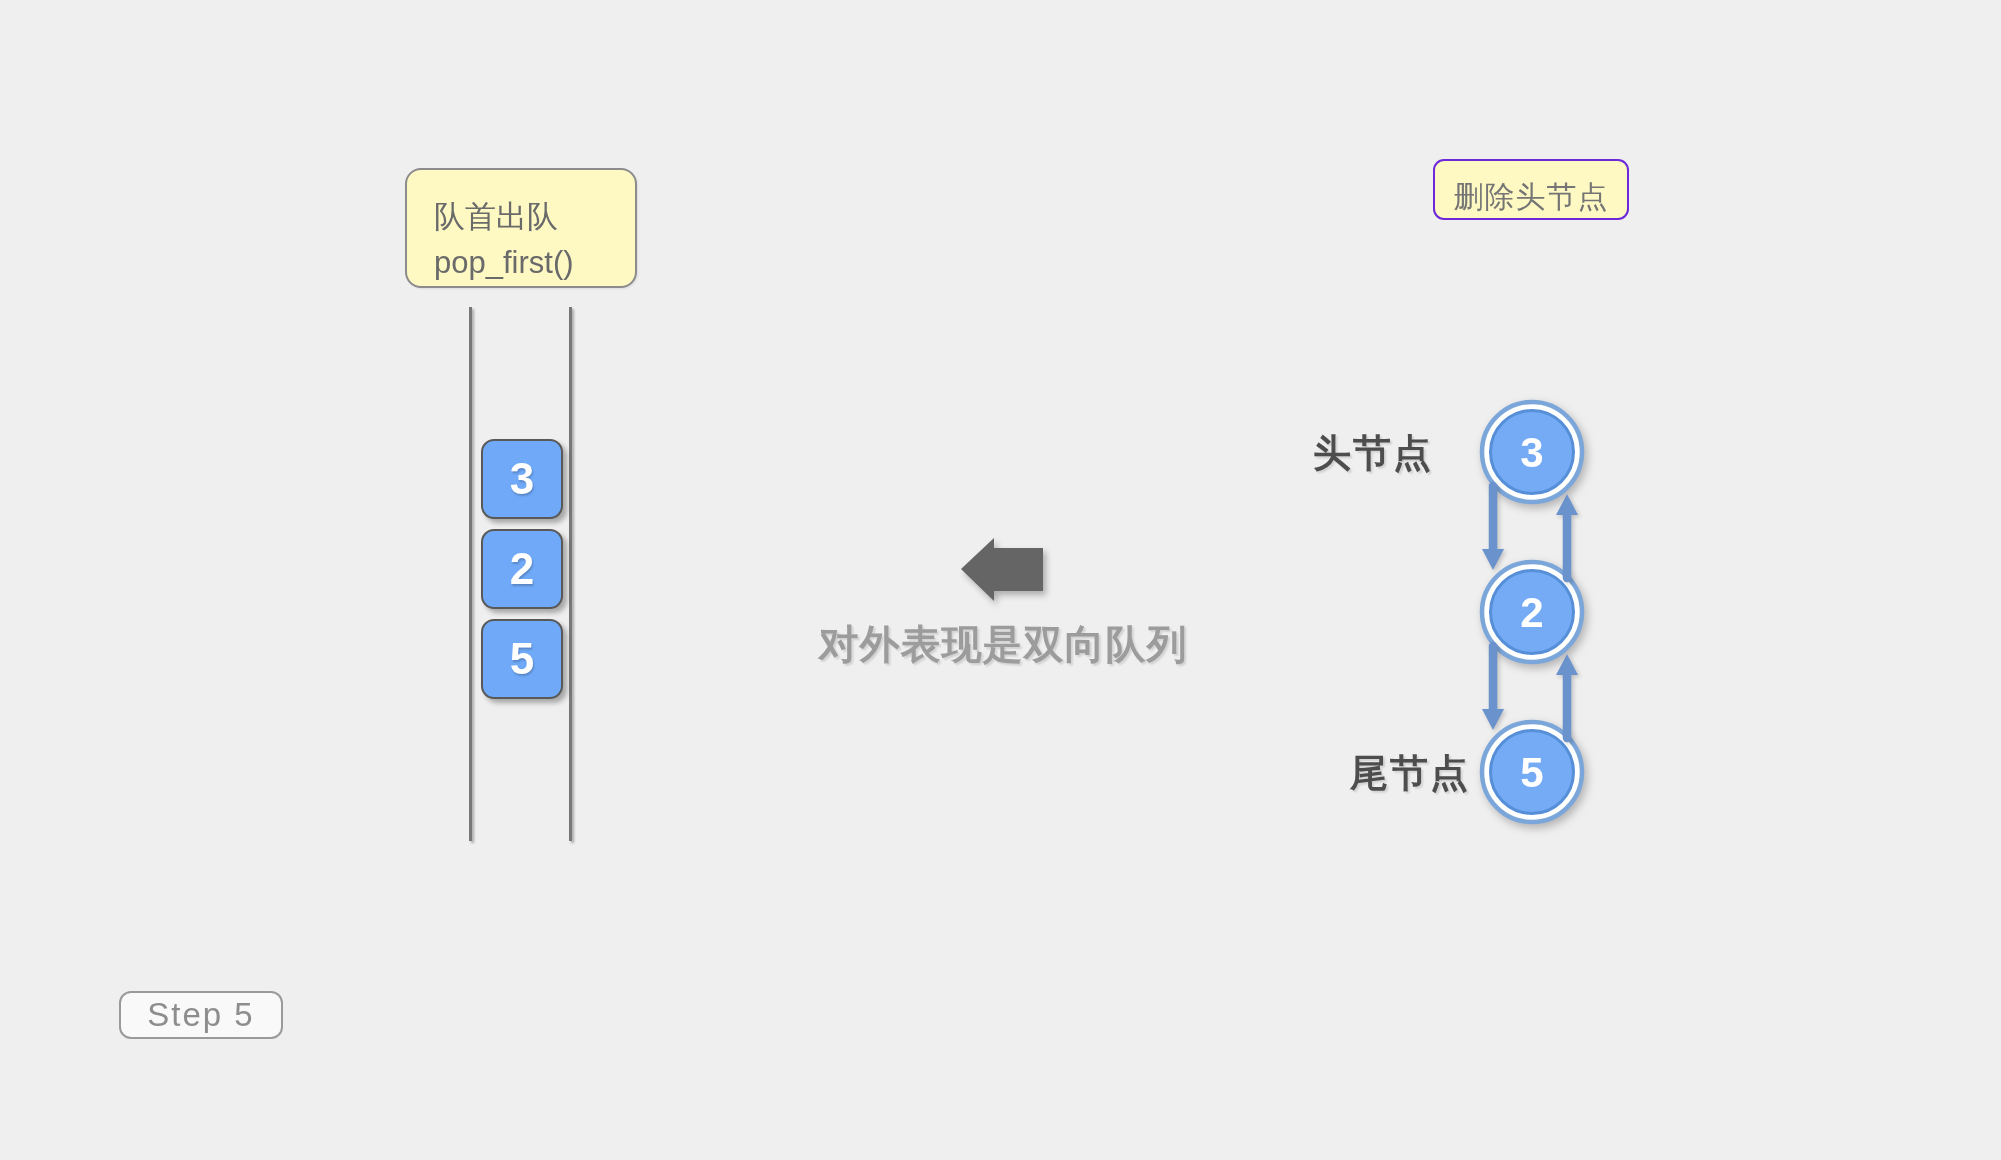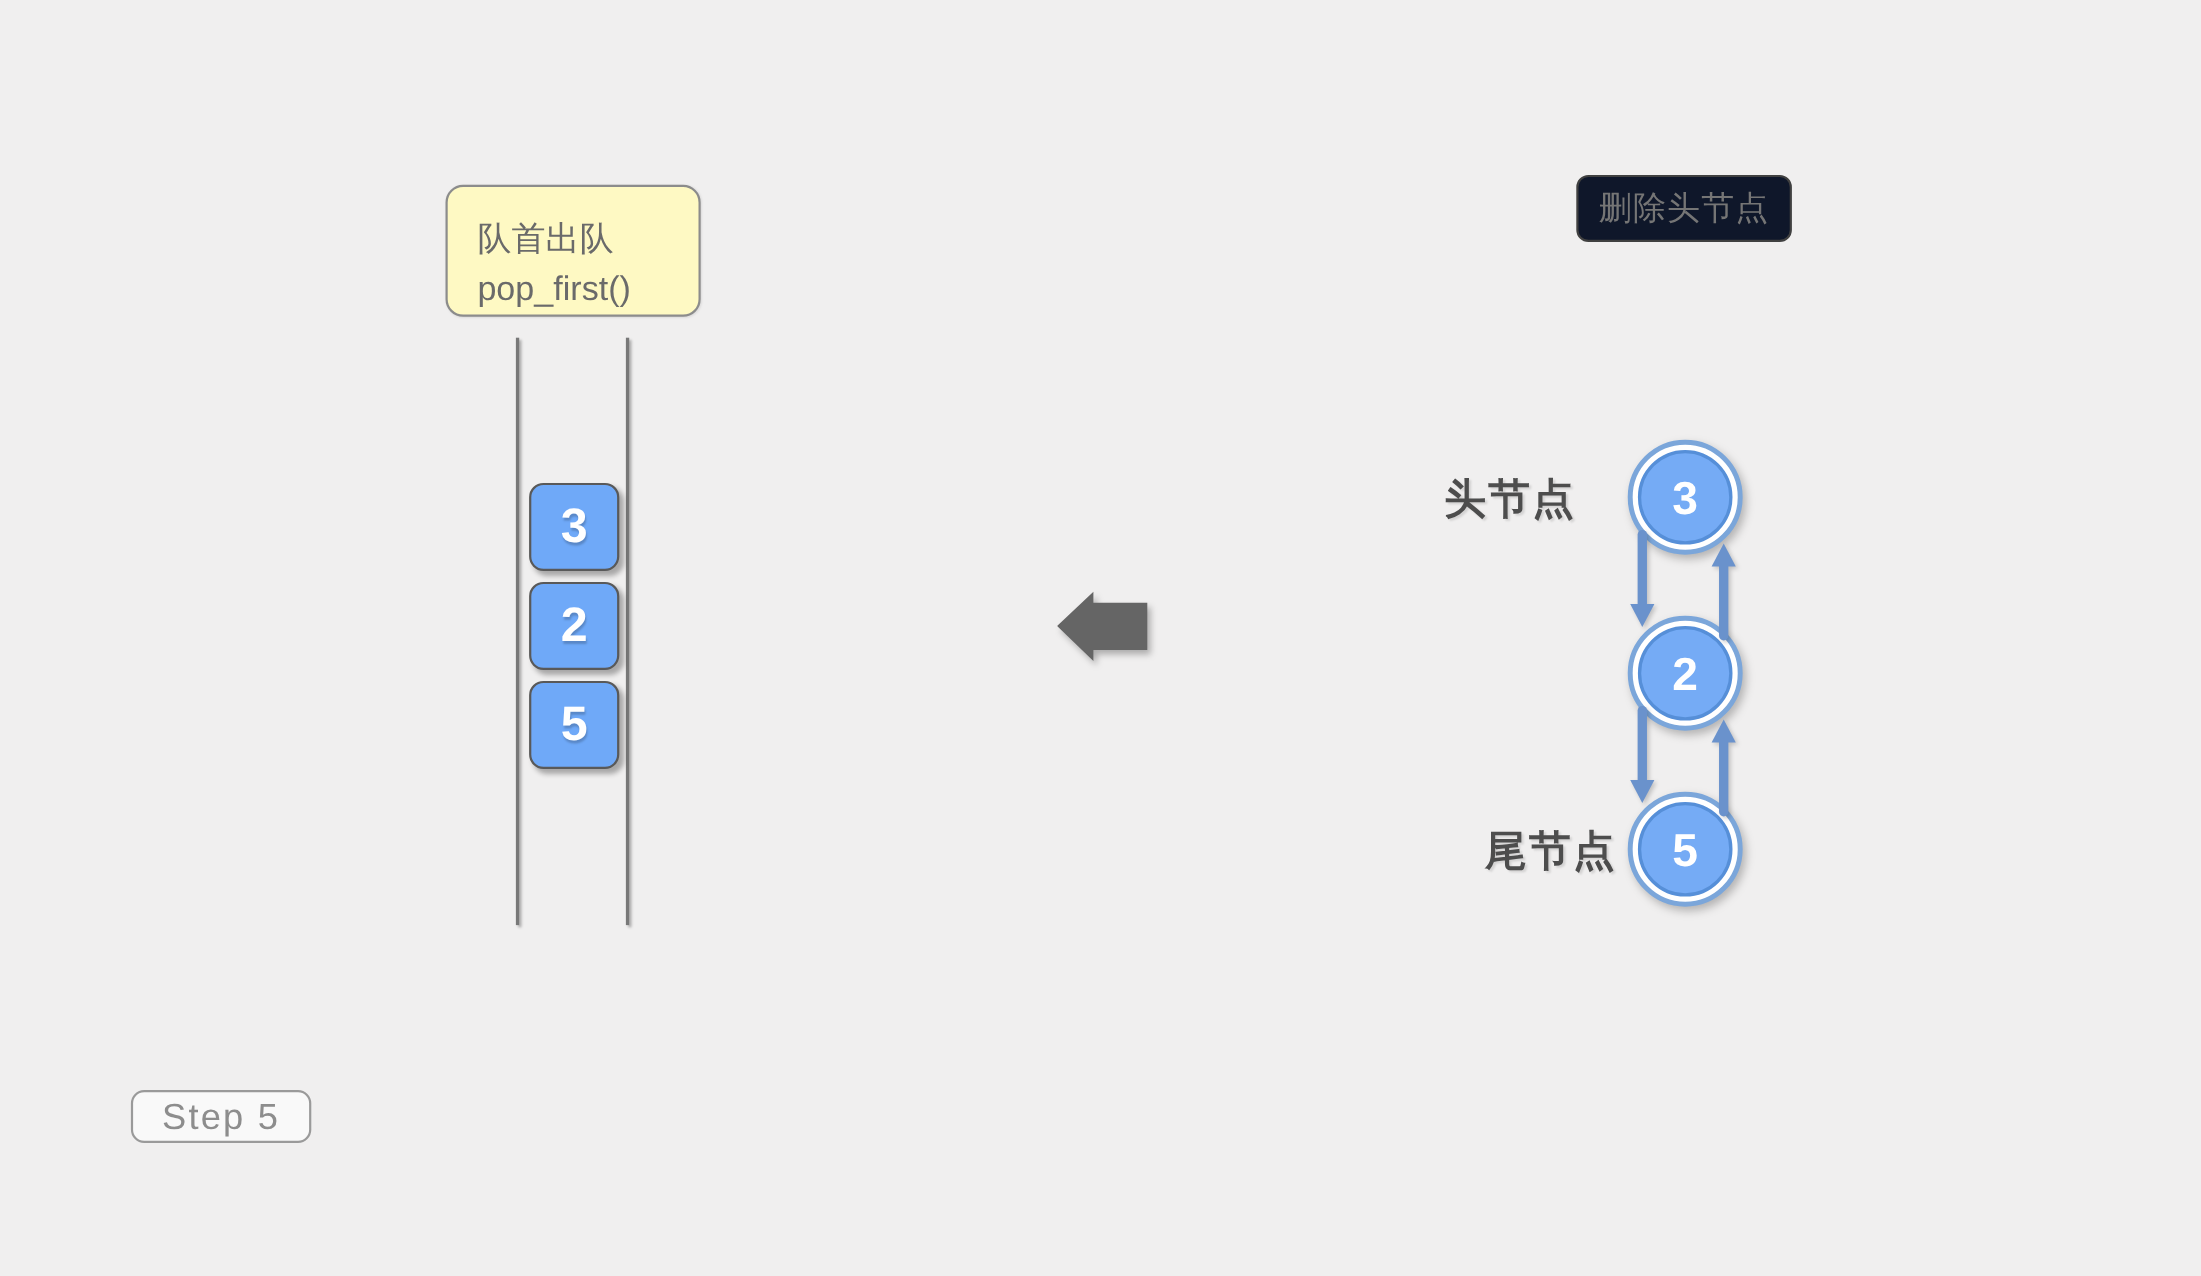--- a/index.html
+++ b/index.html
@@ -83,25 +83,25 @@
     text-shadow: 2px 2px 2px rgba(0,0,0,0.12);
     white-space: nowrap;
   }
 
   
   .ll-title-box {
     position: absolute;
     left: 1433px; top: 159px;
     width: 196px; height: 61px;
     box-sizing: border-box;
-    background: #0f172a;
-    border: 2px solid #404040;
+    background: #fef9c3;
+    border: 2px solid #6d28d9;
     border-radius: 11px;
     display: flex;
-    align-items: center;
+    align-items: flex-end;
     justify-content: center;
     color: #757575;
     font-size: 30px;
     letter-spacing: 1px;
   }
 
   
   .ll-label {
     position: absolute;
     color: #4d4d4d;
@@ -160,20 +160,21 @@
 
   <div class="q-block b0">3</div>
   <div class="q-block b1">2</div>
   <div class="q-block b2">5</div>
 
   <svg class="big-arrow" width="84" height="66" viewBox="0 0 84 66">
     <polygon points="0,32 33,1 33,11 82,11 82,54 33,54 33,64" fill="#656565"></polygon>
   </svg>
 
   <div class="center-caption">
+    <div>对外表现是双向队列</div>
   </div>
 
   <div class="ll-title-box">
     <span>删除头节点</span>
   </div>
 
   <div class="ll-label head">头节点</div>
   <div class="ll-label tail">尾节点</div>
 
   <svg class="ll-svg" width="200" height="452" viewBox="0 0 200 452">

